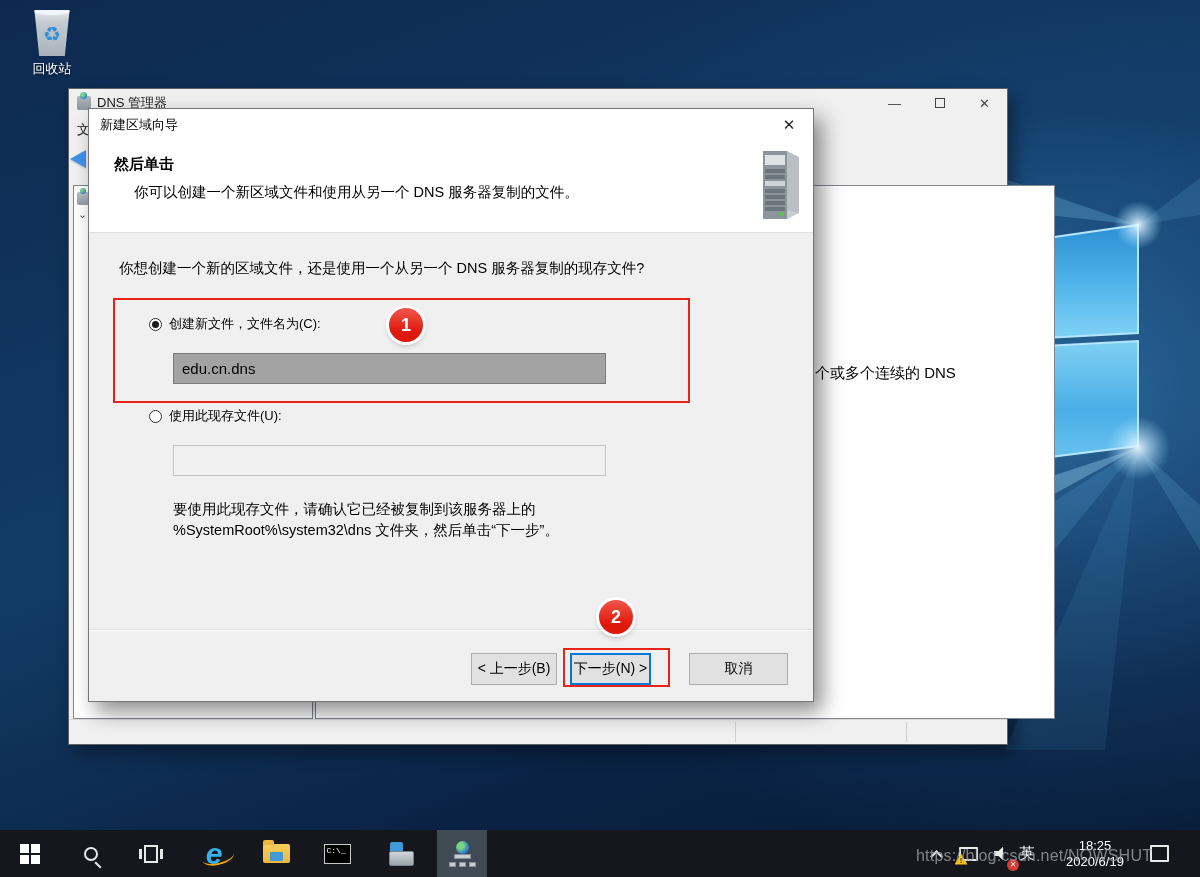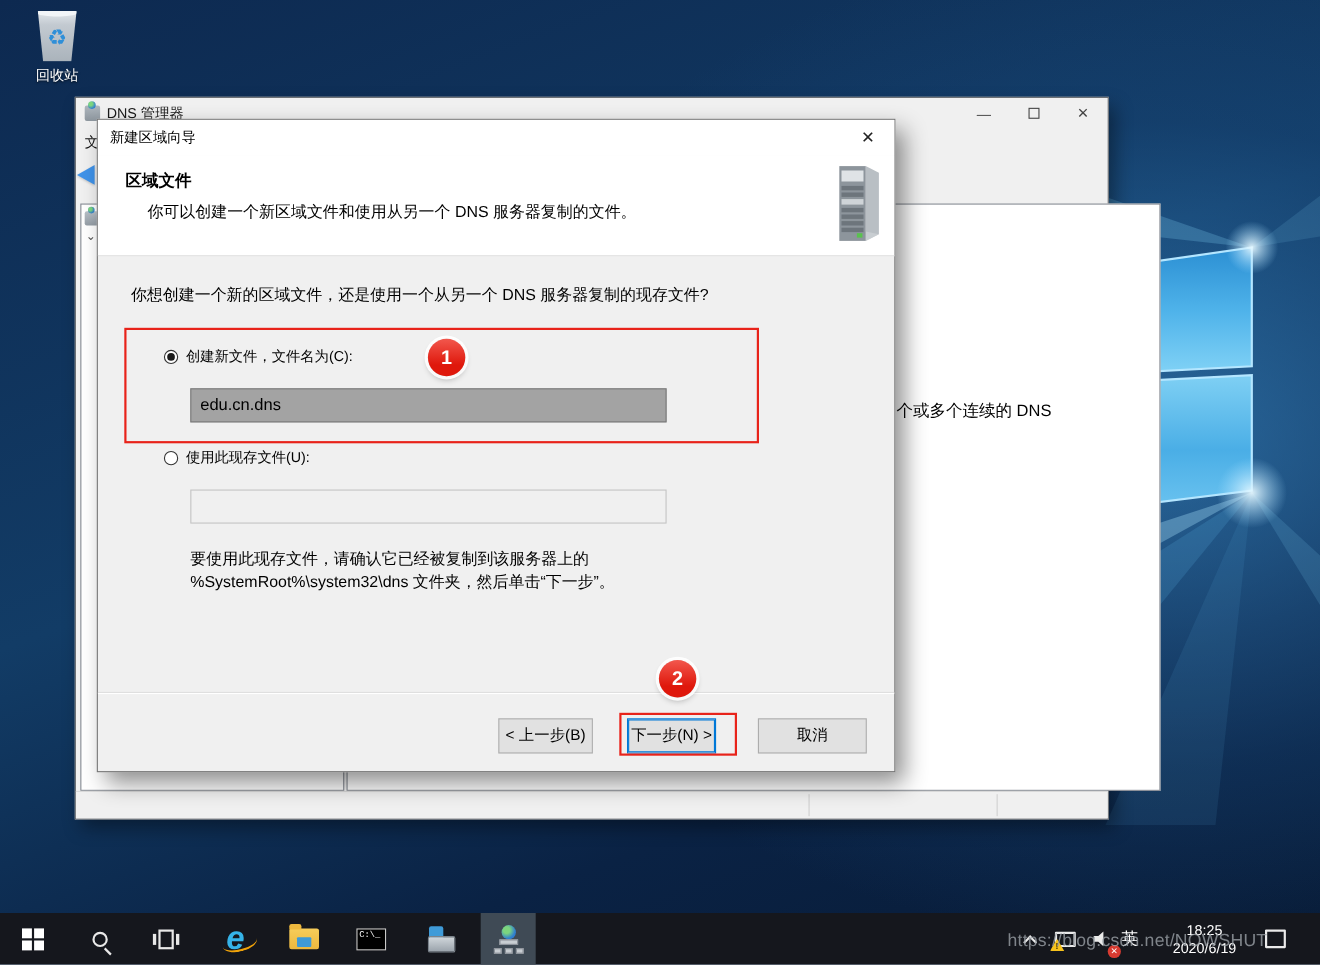--- a/index.html
+++ b/index.html
@@ -213,21 +213,21 @@
     </div>
   </div>
 
   <div class="abs dlg">
     <div class="dlg-titlebar">
       <span class="dlg-title">新建区域向导</span>
     </div>
     <div class="dlg-close">✕</div>
 
     <div class="dlg-header">
-      <div class="dlg-heading">区域文件</div>
+      <div class="dlg-heading">然后单击</div>
       <div class="dlg-sub">你可以创建一个新区域文件和使用从另一个 DNS 服务器复制的文件。</div>
       <svg class="server-icon" viewBox="0 0 46 74">
         <polygon points="30,4 42,10 42,66 30,72" fill="#b9bfc4"></polygon>
         <polygon points="30,72 42,66 14,60" fill="#d7dbde" opacity="0.5"></polygon>
         <rect x="6" y="4" width="24" height="68" fill="#8d959c"></rect>
         <rect x="8" y="8" width="20" height="10" fill="#dfe3e6"></rect>
         <rect x="8" y="22" width="20" height="4" fill="#6d757c"></rect>
         <rect x="8" y="28" width="20" height="4" fill="#6d757c"></rect>
         <rect x="8" y="34" width="20" height="5" fill="#cfd4d8"></rect>
         <rect x="8" y="42" width="20" height="4" fill="#6d757c"></rect>
@@ -251,21 +251,21 @@
       <span>使用此现存文件(U):</span>
     </div>
     <input class="txtinput disabled" style="top: 336px;" disabled="" value="">
 
     <div class="note">
       <div>要使用此现存文件，请确认它已经被复制到该服务器上的</div>
       <div>%SystemRoot%\system32\dns 文件夹，然后单击“下一步”。</div>
     </div>
 
     <div class="dlg-sep"></div>
-    <button class="wbtn" style="left:364px; width:86px;">&lt; 上一步(B)</button>
+    <button class="wbtn" style="left:382px; width:86px;">&lt; 上一步(B)</button>
     <button class="wbtn default" style="left:481px; width:81px;">下一步(N) &gt;</button>
     <button class="wbtn" style="left:600px; width:99px;">取消</button>
   </div>
 
   <div class="abs anno-rect" style="left:113px; top:298px; width:577px; height:105px;"></div>
   <div class="abs anno-circle" style="left:389px; top:308px;">1</div>
   <div class="abs anno-rect" style="left:563px; top:648px; width:107px; height:39px;"></div>
   <div class="abs anno-circle" style="left:599px; top:600px;">2</div>
 
   <div class="abs taskbar">

